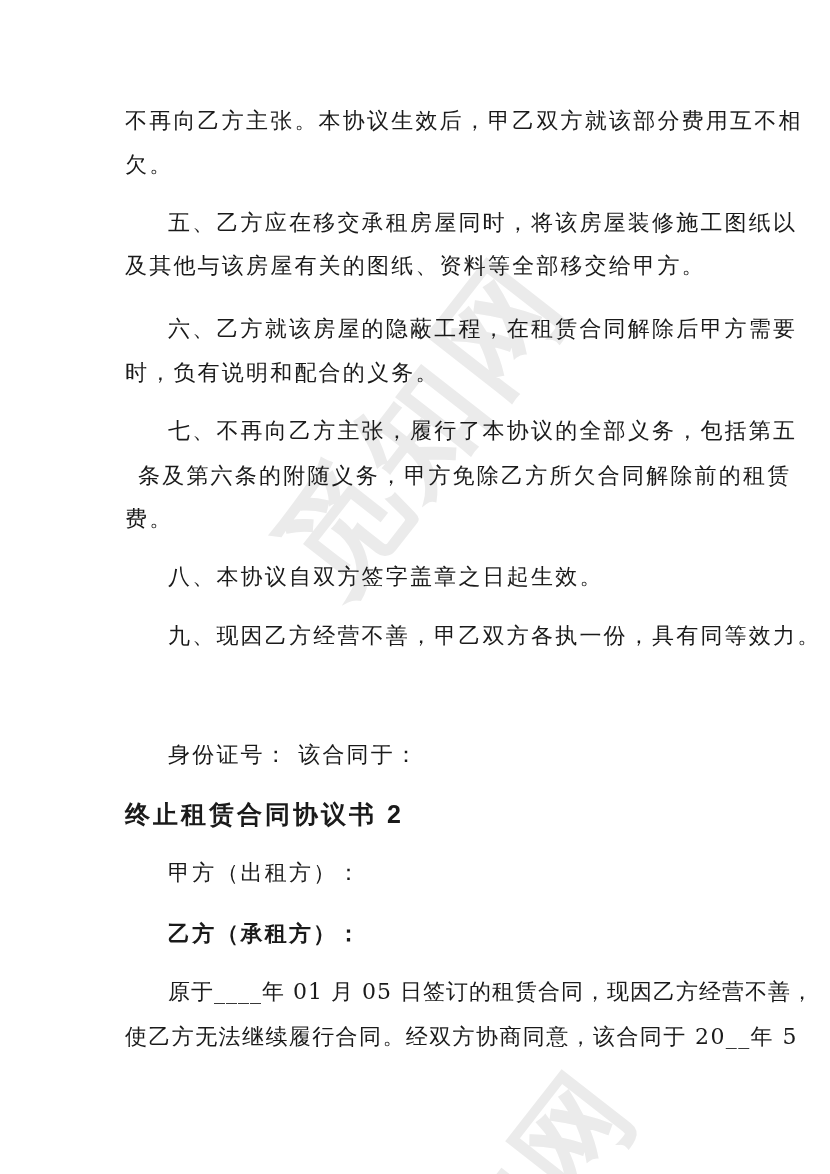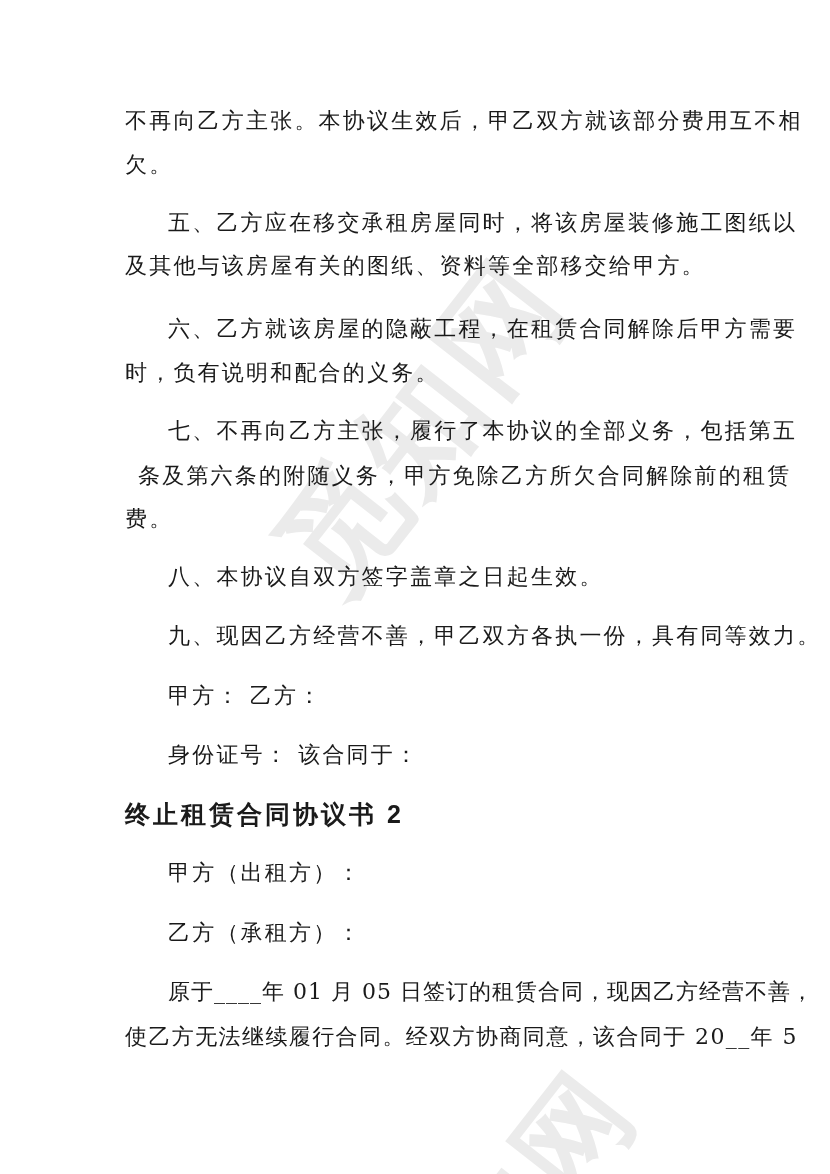--- a/index.html
+++ b/index.html
@@ -74,24 +74,23 @@
   <div class="line" style="top:358px;">时，负有说明和配合的义务。</div>
 
   <div class="line indent" style="top:416px;">七、不再向乙方主张，履行了本协议的全部义务，包括第五</div>
   <div class="line" style="top:461px;margin-left:13px;">条及第六条的附随义务，甲方免除乙方所欠合同解除前的租赁</div>
   <div class="line" style="top:504px;">费。</div>
 
   <div class="line indent" style="top:562px;">八、本协议自双方签字盖章之日起生效。</div>
 
   <div class="line indent" style="top:621px;">九、现因乙方经营不善，甲乙双方各执一份，具有同等效力。</div>
 
-  <div class="line indent" style="top:681px;">甲方：  乙方：</div>
   <div class="line indent" style="top:740px;">身份证号：  该合同于：</div>
 
   <div class="line heading" style="top:799px;">终止租赁合同协议书 2</div>
 
   <div class="line indent" style="top:858px;">甲方（出租方）：</div>
-  <div class="line indent" style="top:918px;">乙方（承租方）：</div>
+  <div class="line indent" style="top:918px;font-weight:bold;">乙方（承租方）：</div>
 
   <div class="line indent" style="top:977px; letter-spacing:1px;">原于____年 01 月 05 日签订的租赁合同，现因乙方经营不善，</div>
   <div class="line" style="top:1022px; letter-spacing:1.4px;">使乙方无法继续履行合同。经双方协商同意，该合同于 20__年 5</div>
 
 </div>
 
 </body></html>

